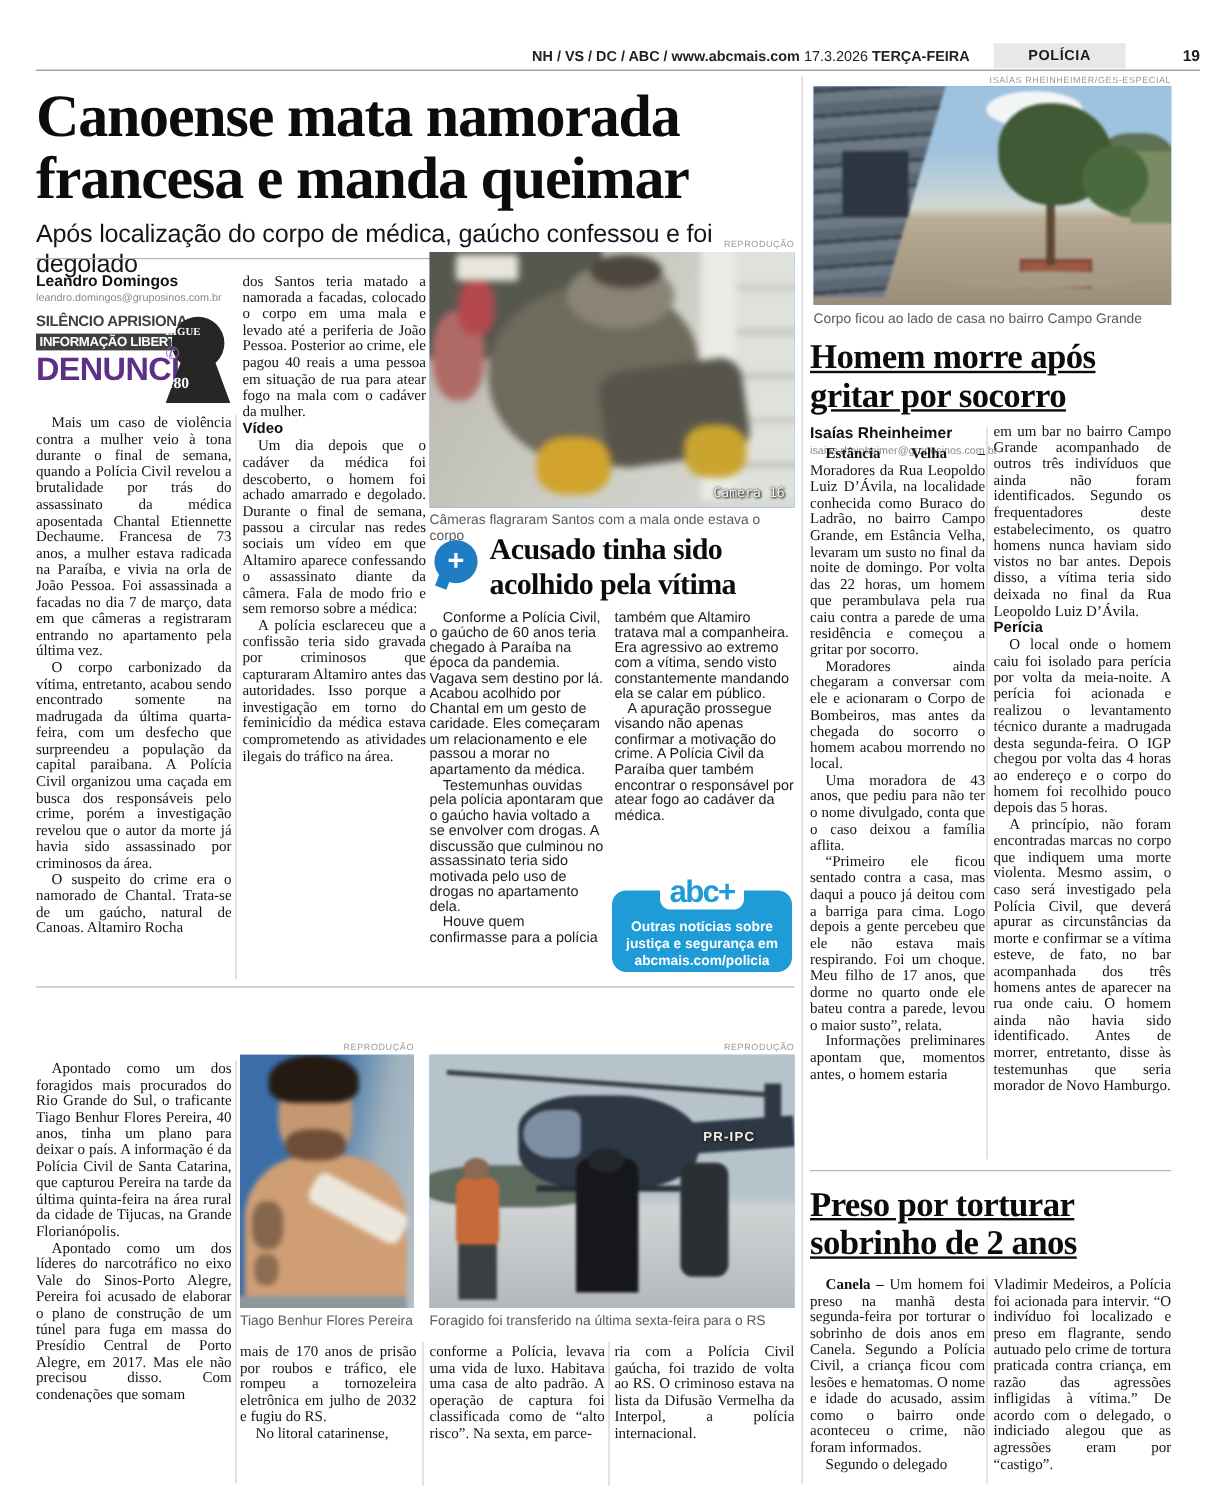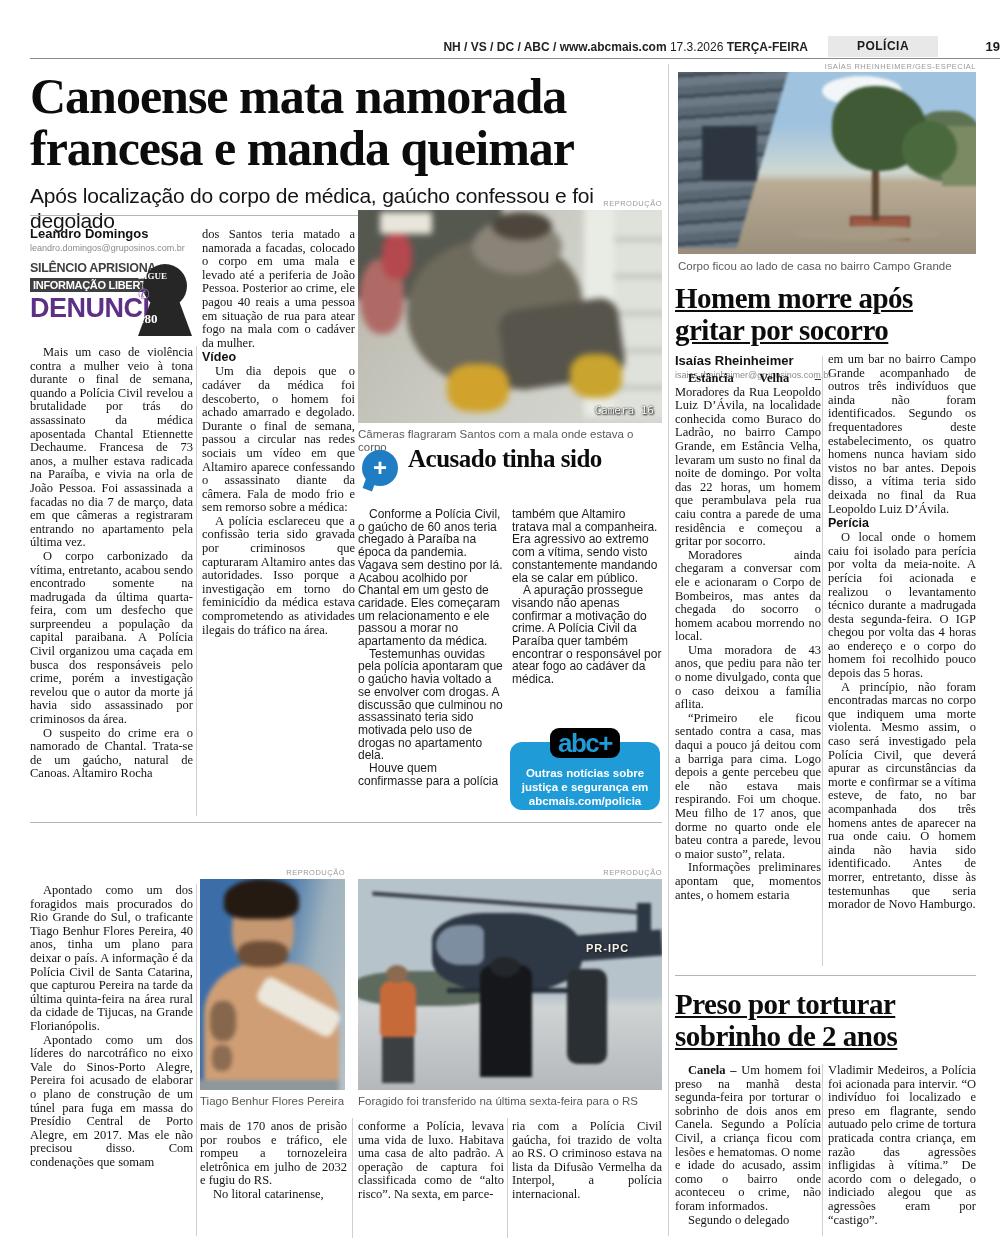--- a/index.html
+++ b/index.html
@@ -56,21 +56,21 @@
   .kh-txt{position:absolute;width:54px;text-align:left;color:#fff;font-family:Liberation Serif, serif;}
 
   
   .plus-circle{position:absolute;width:36px;height:36px;border-radius:50%;background:#1f7dc4;}
   .plus-circle:after{content:"";position:absolute;left:2px;bottom:-4px;width:10px;height:10px;background:#1f7dc4;
                      transform:rotate(20deg);}
   .plus-glyph{position:absolute;width:36px;text-align:center;top:3px;font:bold 24px/30px "Liberation Sans",sans-serif;color:#fff;}
 
   
   .badge{position:absolute;background:#1f9cd8;border-radius:12px;}
-  .badge-tab{position:absolute;left:50%;transform:translateX(-50%);top:-14px;background:#000000;border-radius:9px;
+  .badge-tab{position:absolute;left:50%;transform:translateX(-50%);top:-14px;background:#ffffff;border-radius:9px;
              padding:0 8px;}
   .badge-logo{font:800 26px/30px "Liberation Sans",sans-serif;color:#1f9cd8;letter-spacing:-1.5px;}
   .badge-text{position:absolute;left:0;right:0;top:24px;text-align:center;
               font:bold 11.5px/14px "Liberation Sans",sans-serif;color:#fff;padding:0 8px;}
 </style>
 </head>
 <body>
 
 <div class="page">
 
@@ -142,20 +142,21 @@
     </div>
     <div class="ovl" style="right:8px;bottom:6px;font-size:11px;">Camera 16</div>
   </div>
   <div class="abs caption" style="left:358px;top:428px;width:304px;">Câmeras flagraram Santos com a mala onde estava o corpo</div>
 
   <div class="plus-circle" style="left:362px;top:450px;">
     <div class="plus-glyph">+</div>
   </div>
   <div class="abs headline" style="left:408px;top:444px;width:254px;font-size:25px;line-height:29px;letter-spacing:-.5px;">
     <div>Acusado tinha sido</div>
+    <div>acolhido pela vítima</div>
   </div>
   <div class="abs sanscol" style="left:358px;top:508px;width:147px;height:300px;">
     <p class="ind">Conforme a Polícia Civil, o gaúcho de 60 anos teria chegado à Paraíba na época da pandemia. Vagava sem destino por lá. Acabou acolhido por Chantal em um gesto de caridade. Eles começaram um relacionamento e ele passou a morar no apartamento da médica.</p>
     <p class="ind">Testemunhas ouvidas pela polícia apontaram que o gaúcho havia voltado a se envolver com drogas. A discussão que culminou no assassinato teria sido motivada pelo uso de drogas no apartamento dela.</p>
     <p class="ind">Houve quem confirmasse para a polícia</p>
   </div>
   <div class="abs sanscol" style="left:512px;top:508px;width:150px;height:215px;">
     <p>também que Altamiro tratava mal a companheira. Era agressivo ao extremo com a vítima, sendo visto constantemente mandando ela se calar em público.</p>
     <p class="ind">A apuração prossegue visando não apenas confirmar a motivação do crime. A Polícia Civil da Paraíba quer também encontrar o responsável por atear fogo ao cadáver da médica.</p>
   </div>

